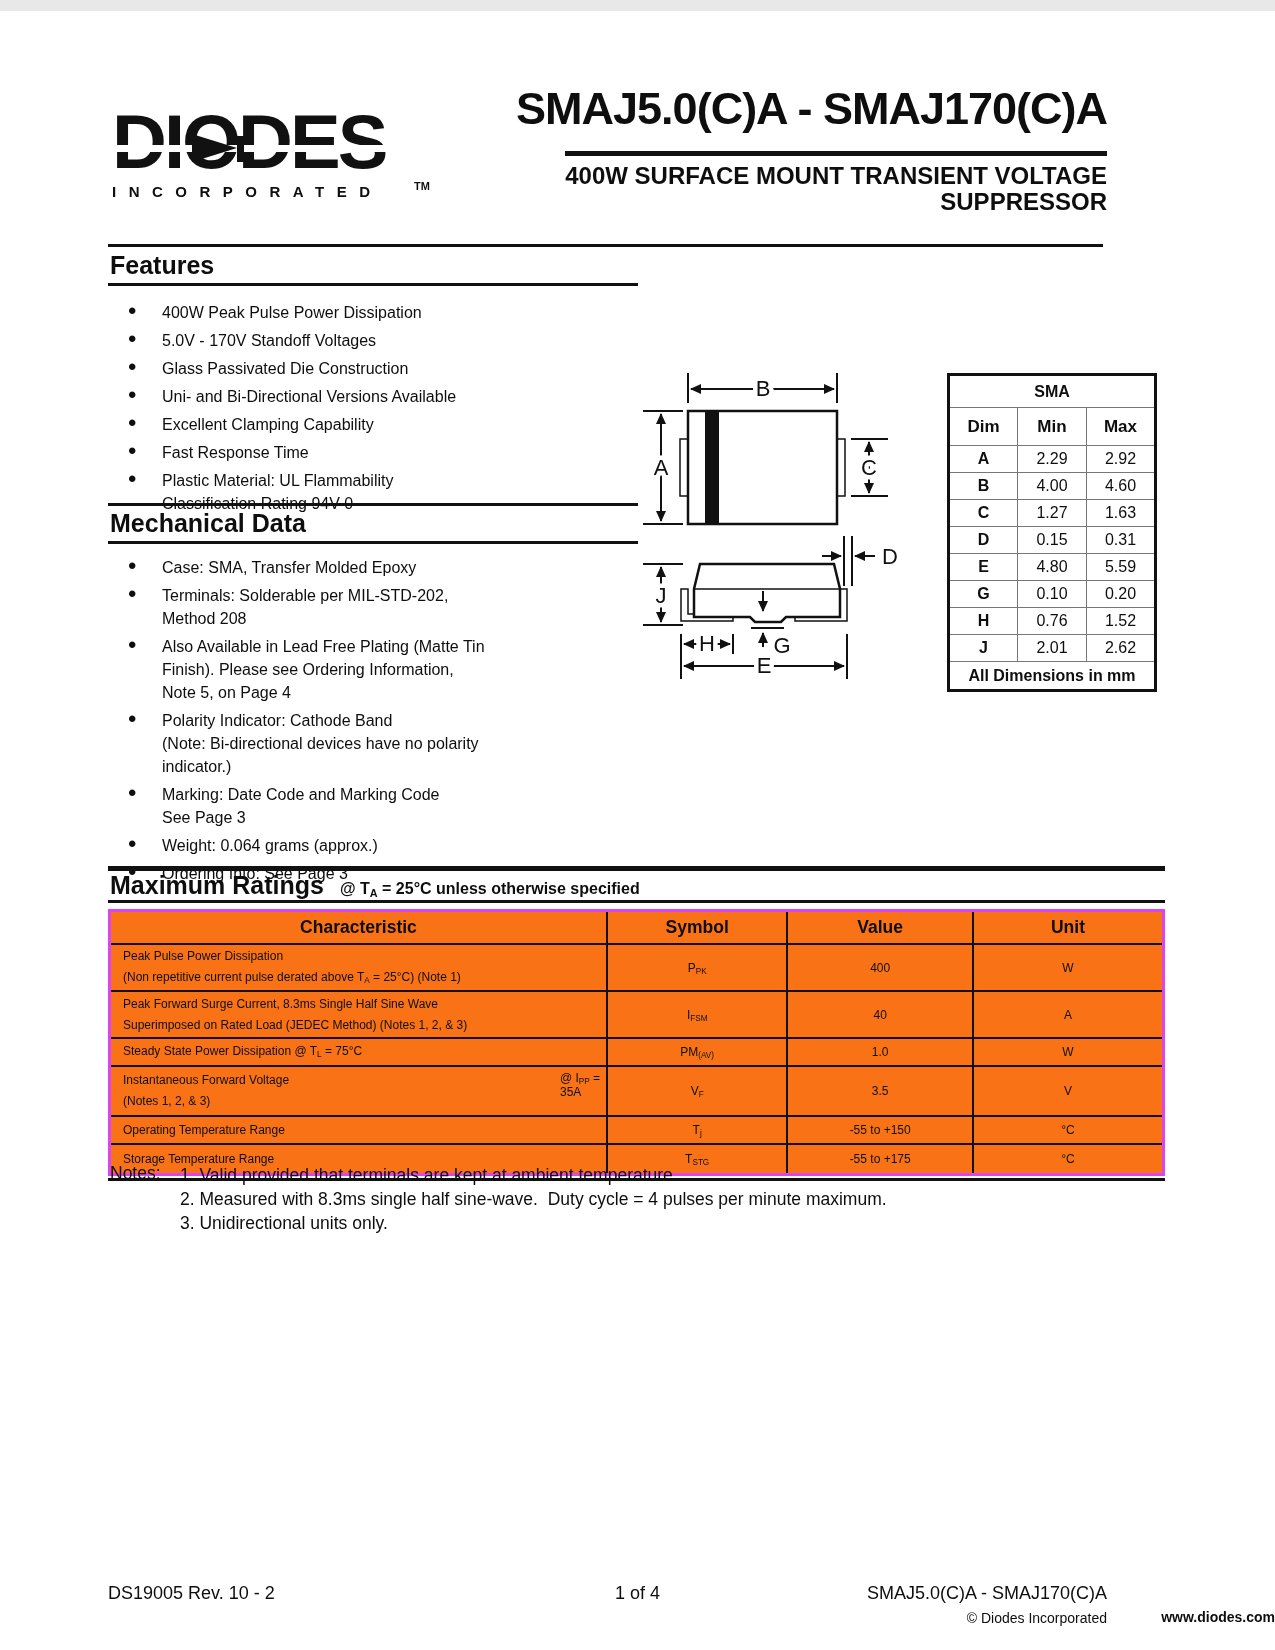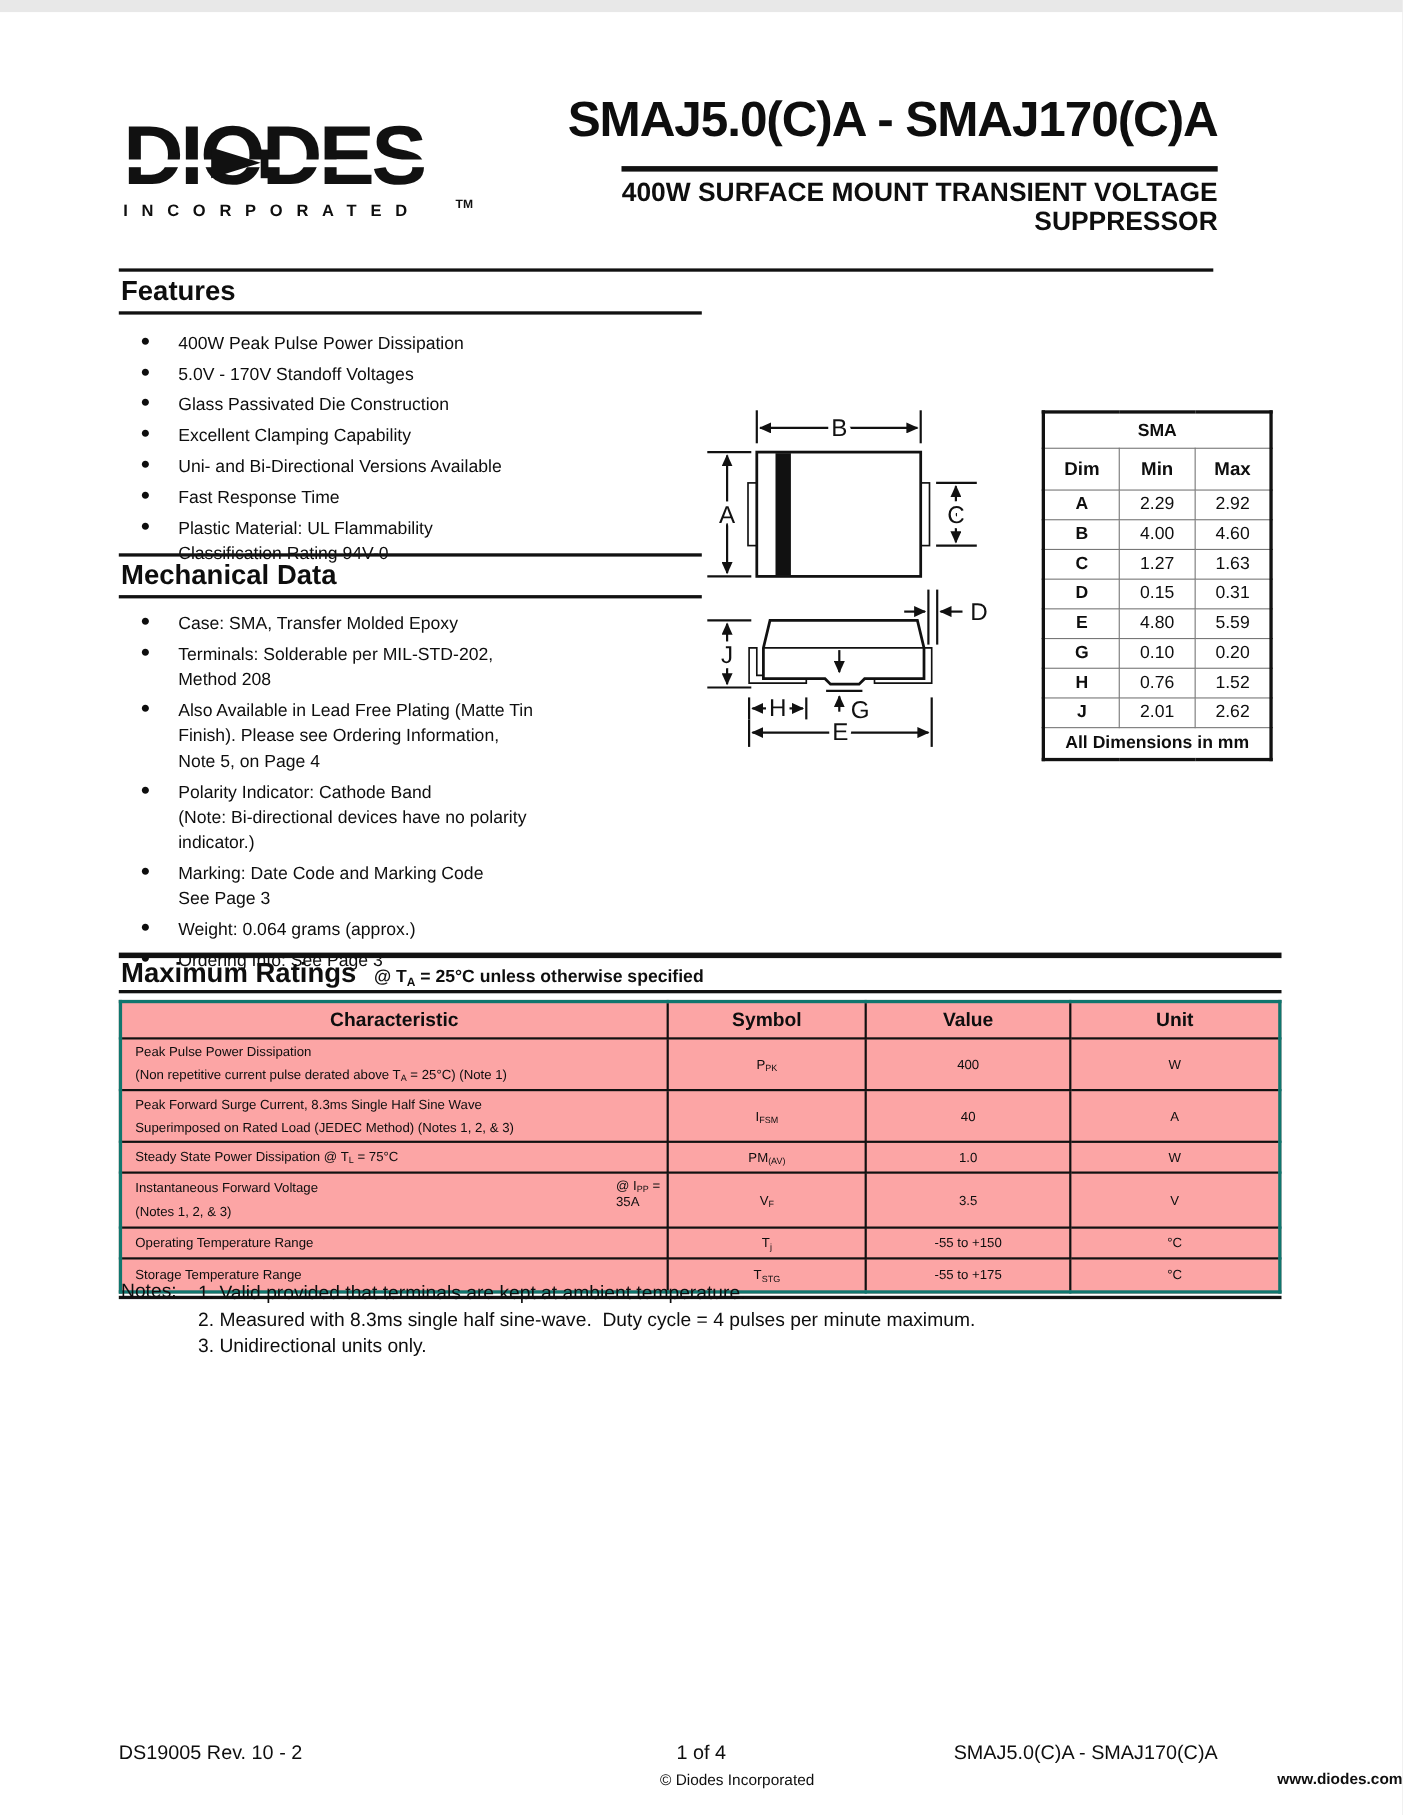--- a/index.html
+++ b/index.html
@@ -53,22 +53,22 @@
   table.dims .t-row td{height:26px;}
   table.dims .t-row td:first-child{font-weight:bold;}
   table.dims .t-foot{height:29px;font-weight:bold;font-size:15.5px;}
 
   
   .mr-head{position:absolute;left:110px;top:860px;display:flex;align-items:baseline;gap:16px;}
   .mr-cond{font-size:16px;font-weight:bold;}
   .sub{font-size:68%;position:relative;top:0.28em;}
 
   .ratings-wrap{position:absolute;left:108px;top:898px;width:1057px;}
-  table.ratings{border-collapse:collapse;table-layout:fixed;width:100%;background:#fca5a5;
-    border:3px solid #0f766e;}
+  table.ratings{border-collapse:collapse;table-layout:fixed;width:100%;background:#f97316;
+    border:3px solid #d946ef;}
   table.ratings td,table.ratings th{border:2px solid #111;font-size:12px;padding:1px 12px;}
   table.ratings th{height:29px;font-size:17.5px;font-weight:bold;text-align:center;}
   table.ratings td.char{text-align:left;position:relative;}
   table.ratings td.sym,table.ratings td.val,table.ratings td.unit{text-align:center;}
   .cl{line-height:21px;}
   .at-clause{position:absolute;left:449px;top:4px;}
   tr.rh2 td{height:43px;} tr.rh1 td{height:43px;}
   tr.rh3 td{height:24px;} tr.rh4 td{height:46px;}
   tr.rh5 td{height:24px;} tr.rh6 td{height:26px;}
   tr.emph td{font-weight:normal;}
@@ -77,21 +77,21 @@
   
   .notes{position:absolute;left:110px;top:1152px;display:flex;font-size:17.5px;}
   .notes-label{width:70px;}
   .notes-items div{line-height:24px;white-space:pre;}
 
   
   .footer-left{position:absolute;left:108px;top:1572px;font-size:18px;}
   .footer-center{position:absolute;left:0;right:0;top:1572px;text-align:center;font-size:18px;}
   .footer-url{position:absolute;left:0;right:0;top:1598px;text-align:right;font-size:14px;font-weight:bold;}
   .footer-right{position:absolute;left:600px;top:1572px;width:507px;text-align:right;font-size:18px;}
-  .footer-copy{position:absolute;left:600px;top:1599px;width:507px;text-align:left;font-size:14px;}
+  .footer-copy{position:absolute;left:600px;top:1599px;width:507px;text-align:right;font-size:14px;}
 </style>
 </head>
 <body>
 
 <div class="page">
 
   <div class="logo">
     <div class="logo-word">
       <span>DIODES</span>
       <span class="logo-stripe"></span>
@@ -110,22 +110,22 @@
   </div>
 
   <div class="rule" style="left:108px;top:233px;width:995px;height:3px;"></div>
   <h2 class="sec-heading" style="left:110px;top:240px;">Features</h2>
   <div class="rule" style="left:108px;top:272px;width:530px;height:3px;"></div>
 
   <ul class="blist" style="left:110px;top:290px;width:480px;">
     <li>400W Peak Pulse Power Dissipation</li>
     <li>5.0V - 170V Standoff Voltages</li>
     <li>Glass Passivated Die Construction</li>
+    <li>Uni- and Bi-Directional Versions Available</li>
     <li>Excellent Clamping Capability</li>
-    <li>Uni- and Bi-Directional Versions Available</li>
     <li>Fast Response Time</li>
     <li>Plastic Material: UL Flammability
 Classification Rating 94V-0</li>
   </ul>
 
   <div class="rule" style="left:108px;top:492px;width:530px;height:3px;"></div>
   <h2 class="sec-heading" style="left:110px;top:498px;">Mechanical Data</h2>
   <div class="rule" style="left:108px;top:530px;width:530px;height:3px;"></div>
 
   <ul class="blist" style="left:110px;top:545px;width:490px;">

